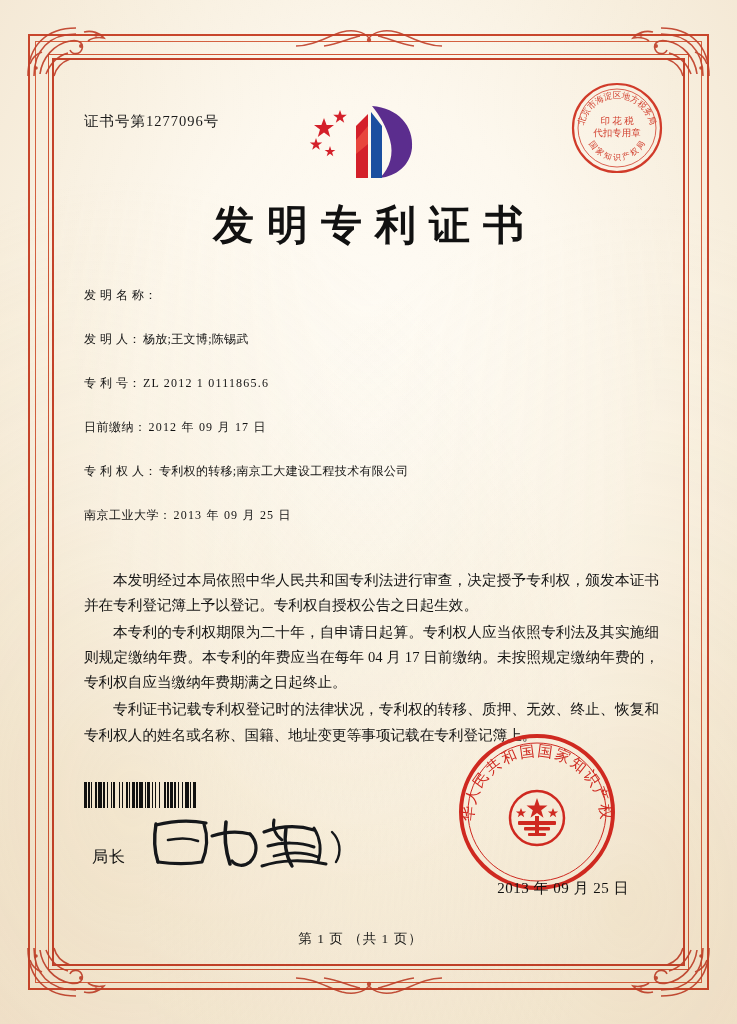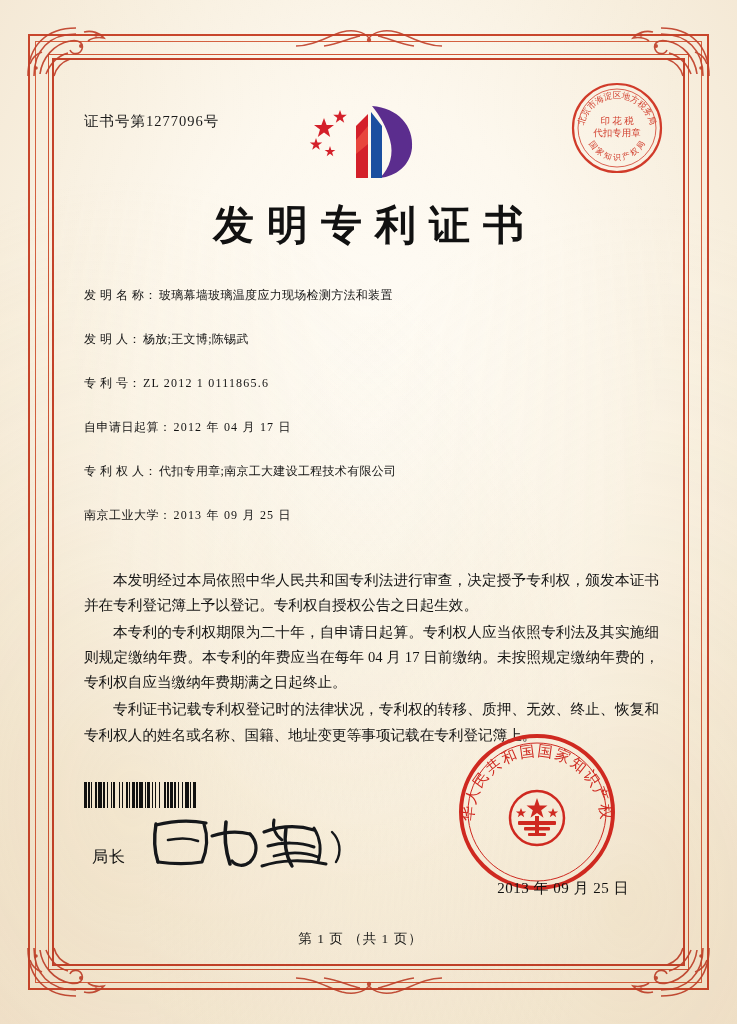--- a/index.html
+++ b/index.html
@@ -393,37 +393,36 @@
         <text x="48" y="44" font-size="9.5" fill="#d13b2a" text-anchor="middle" font-family="'Liberation Serif',serif">印 花 税</text>
         <text x="48" y="56" font-size="9.5" fill="#d13b2a" text-anchor="middle" font-family="'Liberation Serif',serif">代扣专用章</text>
       </svg>
     </div>
 
     <div class="title">发明专利证书</div>
 
     <div class="fields">
       <div class="field">
         <span class="lbl">发 明 名 称：</span>
-        <span class="val">玻璃幕墙玻璃温度应力现场检测方法和装置</span>
       </div>
       <div class="field">
         <span class="lbl">发 明 人：</span>
         <span class="val">杨放;王文博;陈锡武</span>
       </div>
       <div class="field mono">
         <span class="lbl">专 利 号：</span>
         <span class="val">ZL 2012 1 0111865.6</span>
       </div>
       <div class="field mono">
-        <span class="lbl">自申请日起算：</span>
-        <span class="val">2012 年 04 月 17 日</span>
+        <span class="lbl">日前缴纳：</span>
+        <span class="val">2012 年 09 月 17 日</span>
       </div>
       <div class="field">
         <span class="lbl">专 利 权 人：</span>
-        <span class="val">代扣专用章;南京工大建设工程技术有限公司</span>
+        <span class="val">专利权的转移;南京工大建设工程技术有限公司</span>
       </div>
       <div class="field mono">
         <span class="lbl">南京工业大学：</span>
         <span class="val">2013 年 09 月 25 日</span>
       </div>
     </div>
 
     <div class="body-text">
       <p>本发明经过本局依照中华人民共和国专利法进行审查，决定授予专利权，颁发本证书并在专利登记簿上予以登记。专利权自授权公告之日起生效。</p>
       <p>本专利的专利权期限为二十年，自申请日起算。专利权人应当依照专利法及其实施细则规定缴纳年费。本专利的年费应当在每年 04 月 17 日前缴纳。未按照规定缴纳年费的，专利权自应当缴纳年费期满之日起终止。</p>

